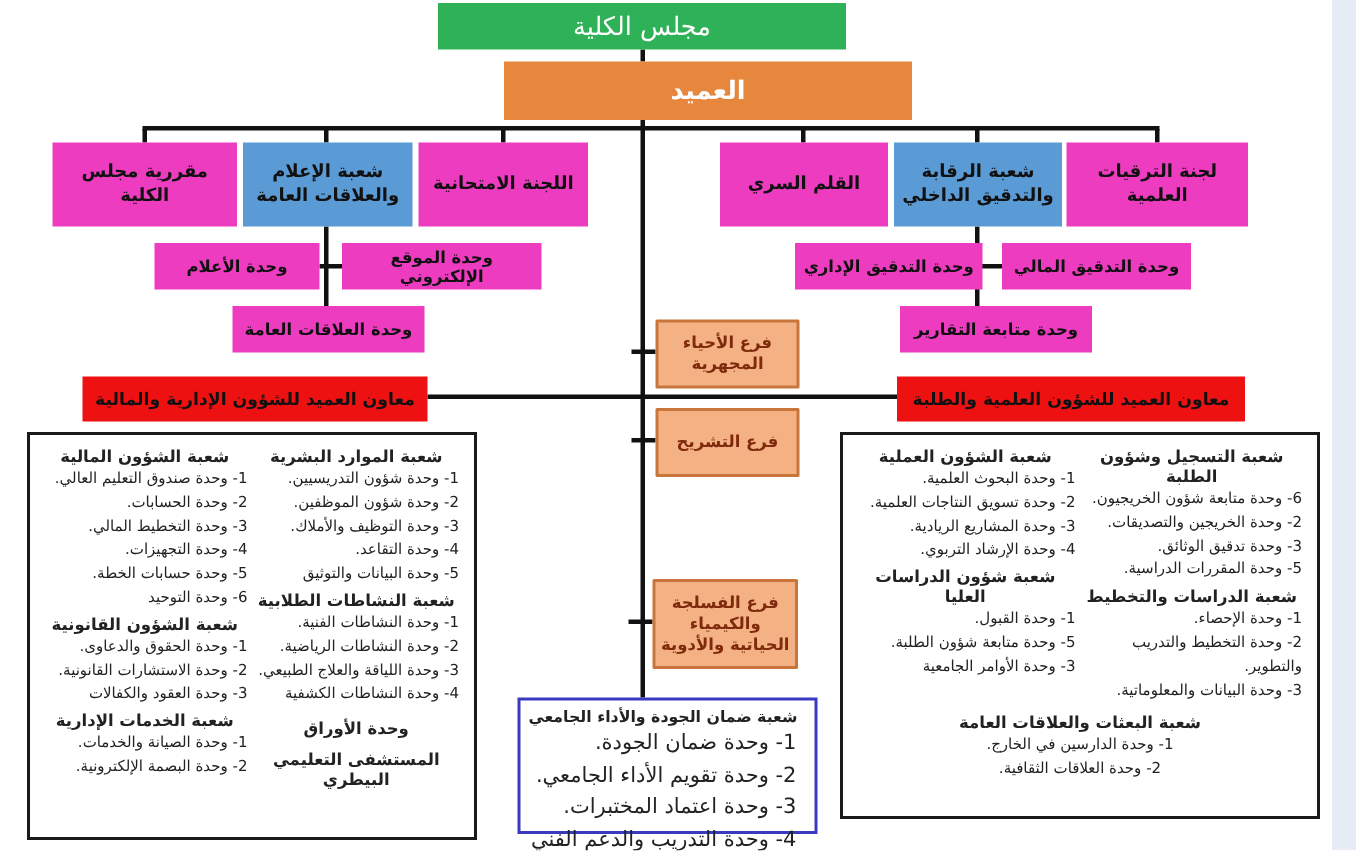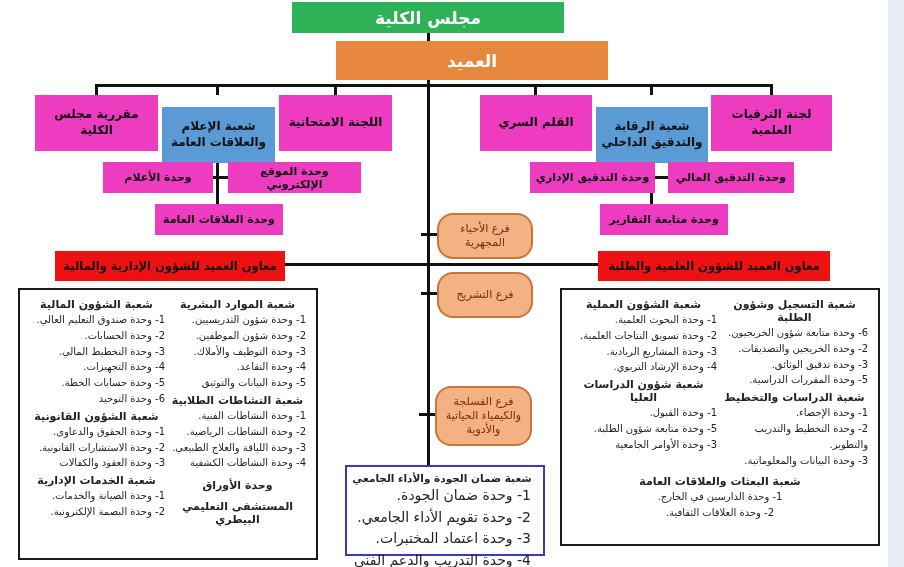--- a/index.html
+++ b/index.html
@@ -1,28 +1,28 @@
 <!DOCTYPE html>
 <html lang="ar"><head>
 <meta charset="utf-8">
 <style>
   html,body{margin:0;padding:0;background:#fff;}
   .canvas{position:relative;width:904px;height:567px;background:#ffffff;overflow:hidden;
           font-family:"DejaVu Sans",sans-serif;}
   .edge-strip{position:absolute;top:0;height:567px;background:#e8edf5;}
   .box{position:absolute;display:flex;align-items:center;justify-content:center;
        text-align:center;direction:rtl;box-sizing:border-box;padding:2px 3px;}
-  .council{background:#2eb157;color:#fff;font-weight:bold;font-size:17px;}
+  .council{background:#2eb157;color:#fff;font-weight:normal;font-size:17px;}
   .dean{background:#e6873d;color:#fff;font-weight:bold;font-size:17px;margin-left:44px;}
   .magenta{background:#ee3cc1;color:#111;font-weight:bold;font-size:12px;line-height:1.3;}
-  .blue{background:#5b9bd5;color:#111;font-weight:bold;font-size:12px;line-height:1.3;margin-top:12px;}
+  .blue{background:#5b9bd5;color:#111;font-weight:bold;font-size:12px;line-height:1.3;}
   .unit{background:#ee3cc1;color:#111;font-weight:bold;font-size:11px;}
   .deputy{background:#ee1111;color:#111;font-weight:bold;font-size:11.5px;}
-  .branch{background:#f4b183;border:2px solid #c9763d;border-radius:16px;color:#7f2a0c;
-          font-weight:normal;font-size:11px;line-height:1.25;}
+  .branch{background:#f4b183;border:2px solid #c9763d;border-radius:1px;color:#7f2a0c;
+          font-weight:bold;font-size:11px;line-height:1.25;}
   .line{position:absolute;background:#111;}
   .panel{position:absolute;background:#fff;border:2px solid #1a1a1a;box-sizing:border-box;
          direction:rtl;color:#222;}
   .panel-inner{display:flex;direction:rtl;padding:5px 8px 4px 6px;}
   .col{width:50%;}
   .sec-title{font-weight:bold;font-size:11px;text-align:center;margin:3px 0 1px;}
   .sec-item{font-size:10px;text-align:right;line-height:1.58;padding-right:2px;}
   .standalone{font-weight:bold;font-size:11px;text-align:center;margin:8px 0 2px;}
   .bottom-sec{text-align:center;}
   .bottom-sec .sec-item{text-align:center;padding-right:0;}

